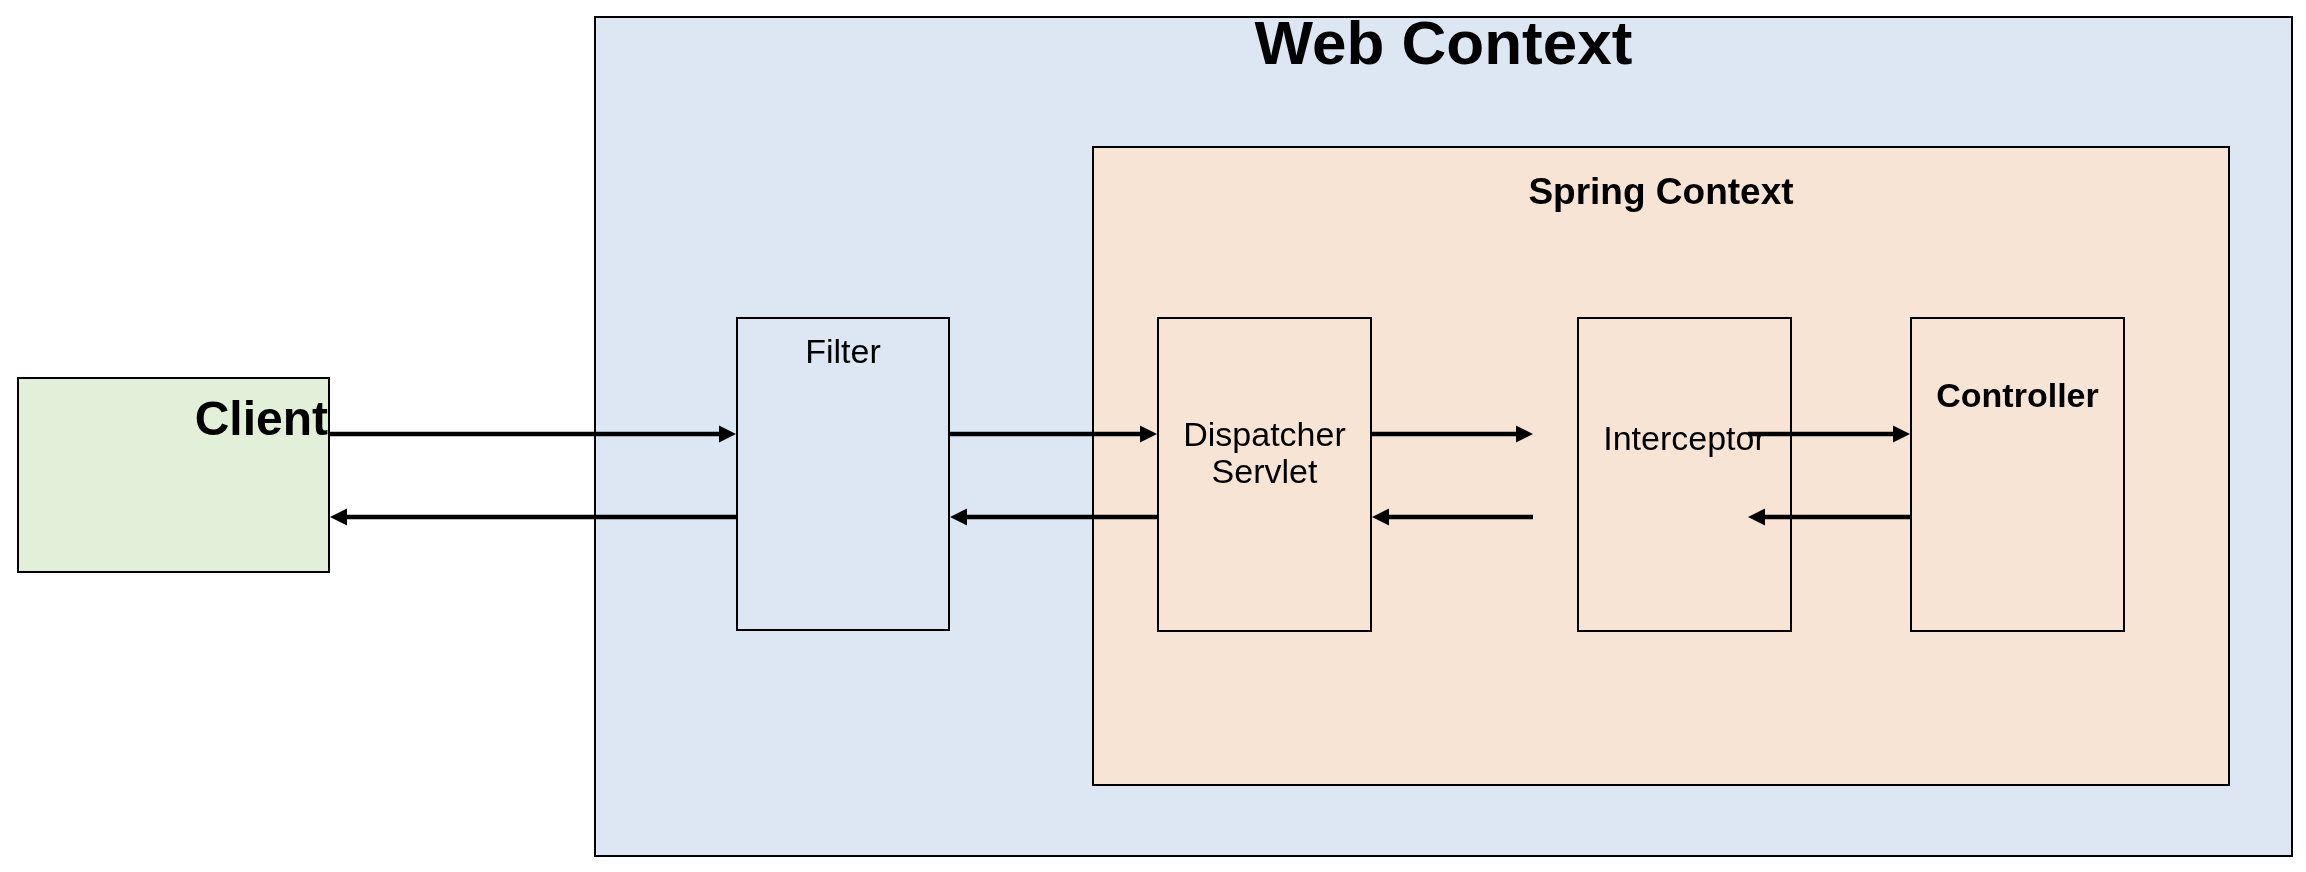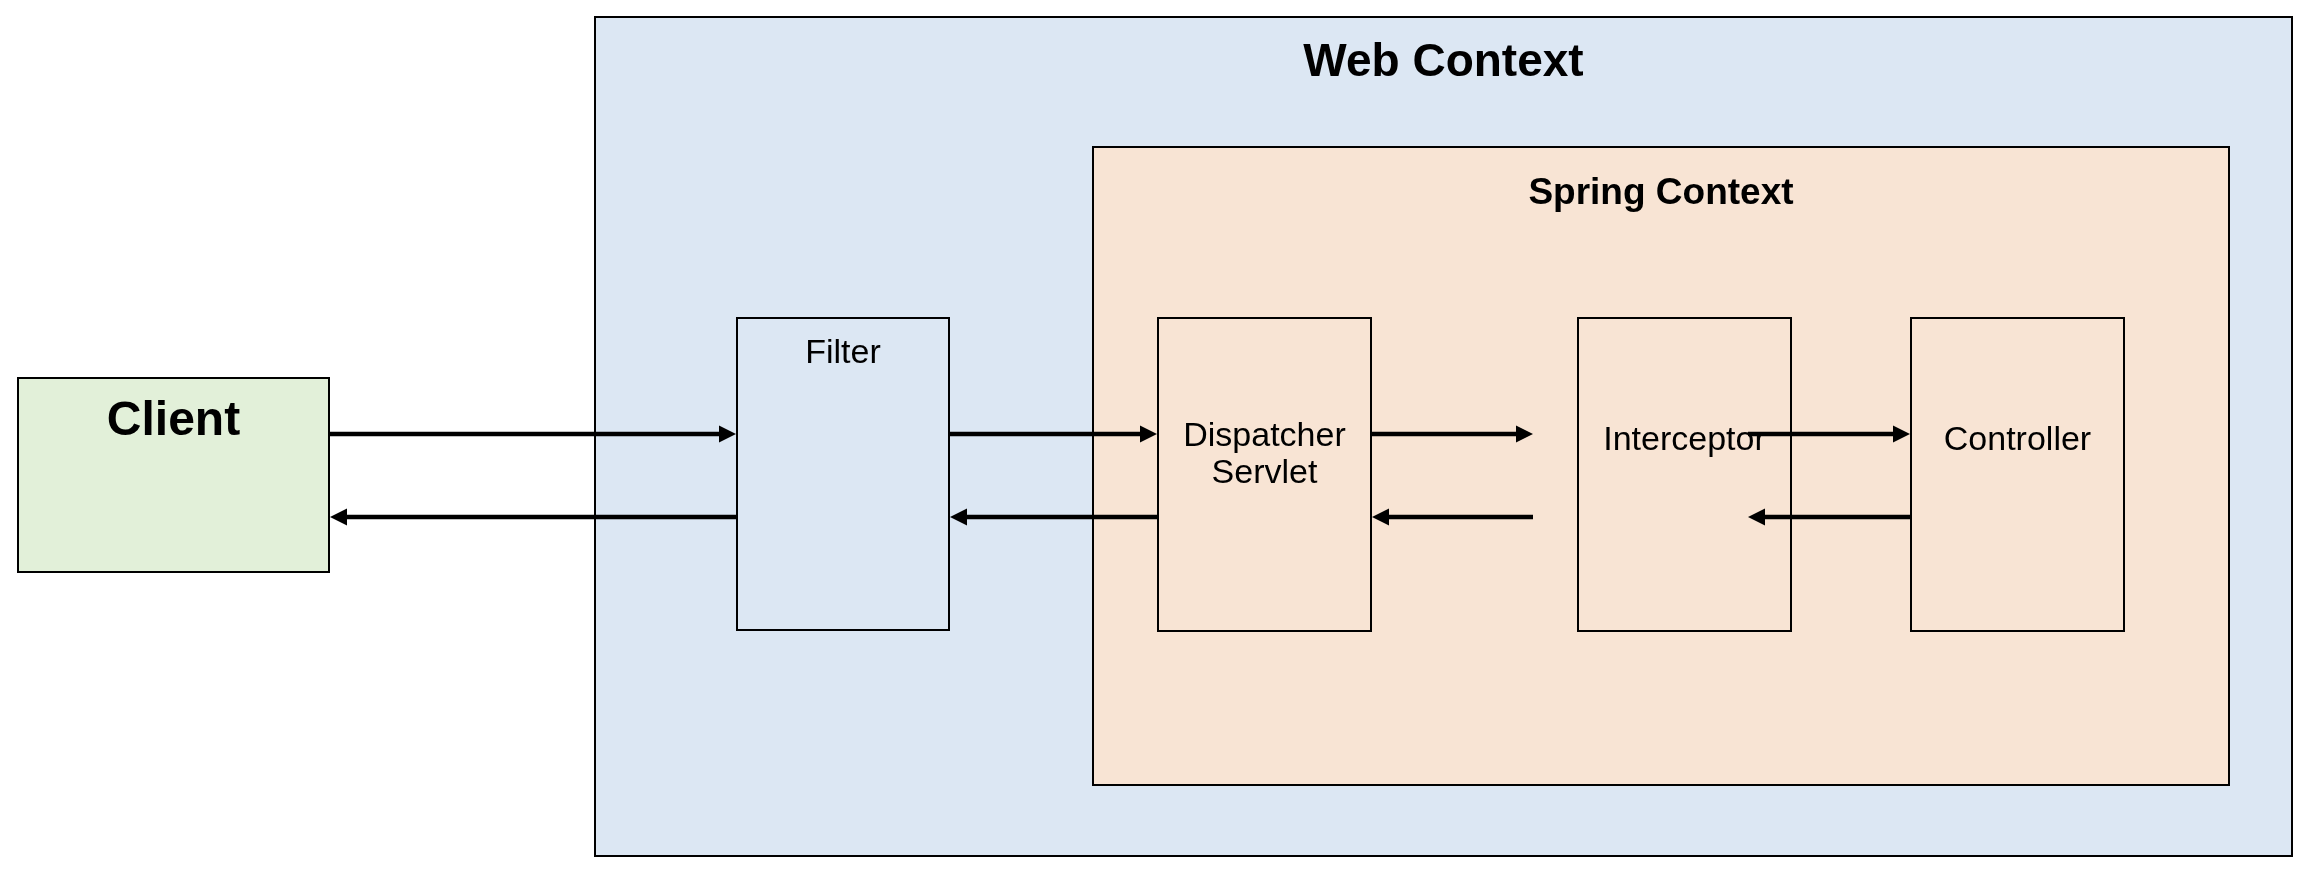--- a/index.html
+++ b/index.html
@@ -64,42 +64,42 @@
   
   .label {
     display: block;
     width: 100%;
     text-align: center;
     color: #000;
     white-space: pre-line;
   }
   .container-title {
     font-weight: bold;
-    font-size: 46px;
+    font-size: 62px;
     line-height: 50px;
-    padding-top: 17px;
   }
   .spring-title {
     font-size: 37px;
     padding-top: 19px;
   }
   .client-label {
     font-weight: bold;
     font-size: 48px;
     line-height: 52px;
     padding-top: 14px;
+    text-align: right;
   }
   .node-label {
     font-size: 34px;
     line-height: 37px;
   }
   .filter-label      { padding-top: 14px; }
   .dispatcher-label  { padding-top: 97px; }
   .interceptor-label { padding-top: 101px; }
-  .controller-label  { padding-top: 101px; }
+  .controller-label  { padding-top: 58px; font-weight: bold; }
   
   #arrows {
     position: absolute;
     left: 0; top: 0;
     width: 2306px;
     height: 872px;
     pointer-events: none;
   }
 </style>
 </head>

